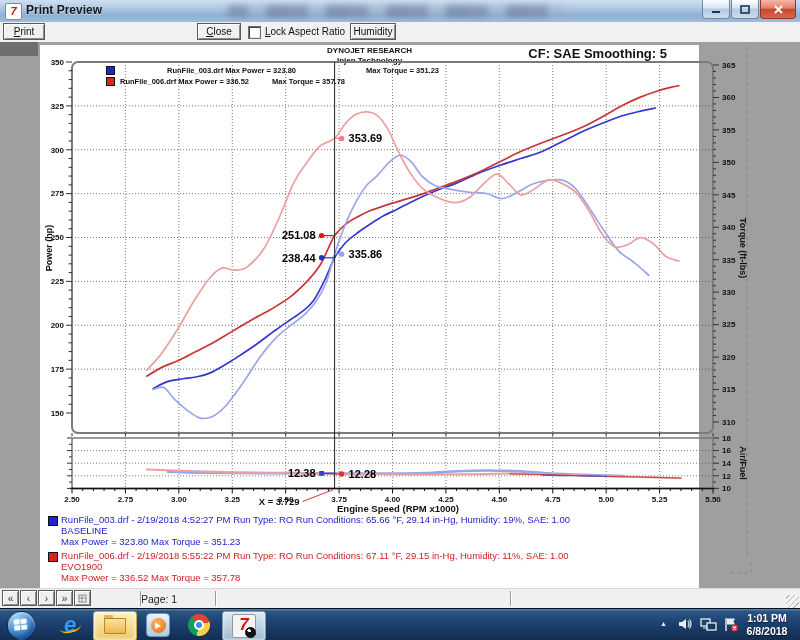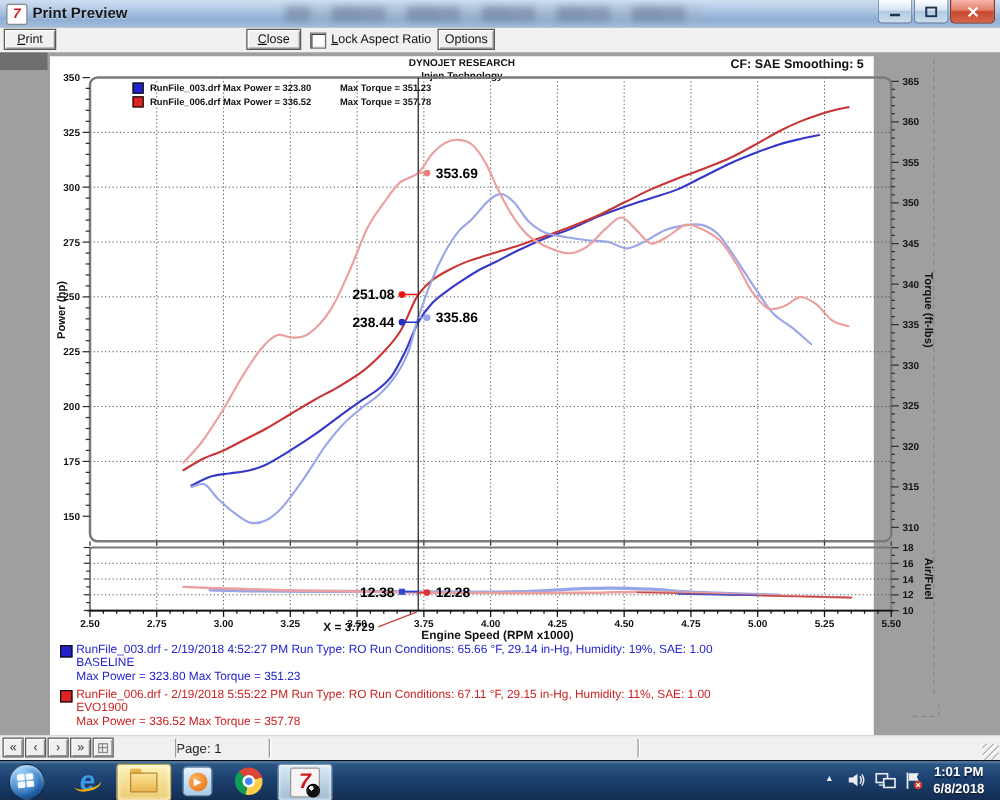--- a/index.html
+++ b/index.html
@@ -39,21 +39,21 @@
   .cb-label{position:absolute;left:265px;top:4px;font-size:10px;color:#111;}
 
   
   .workspace{position:absolute;left:0;top:42px;width:800px;height:546px;background:#9f9f9f;}
   .ws-corner{position:absolute;left:0;top:0;width:38px;height:14px;background:#6e6e6e;}
   .page{position:absolute;left:40px;top:3px;width:659px;height:543px;background:#ffffff;}
   .hdr-company{position:absolute;left:0;right:0;top:1px;text-align:center;
     font-size:8px;font-weight:bold;color:#111;}
   .hdr-sub{position:absolute;left:0;right:0;top:11px;text-align:center;
     font-size:8px;font-weight:bold;color:#111;}
-  .hdr-cf{position:absolute;right:8px;top:1px;font-size:10px;font-weight:bold;color:#111;}
+  .hdr-cf{position:absolute;right:32px;top:1px;font-size:13px;font-weight:bold;color:#111;}
   #chart-svg{position:absolute;left:0;top:0;}
 
   .legend-row{position:absolute;left:66px;height:10px;display:flex;align-items:center;}
   .legend-swatch{width:7px;height:7px;border:1px solid #111;margin-right:5px;flex:none;}
   .legend-label{font-size:7.5px;font-weight:bold;color:#111;width:152px;flex:none;}
   .legend-torque{font-size:7.5px;font-weight:bold;color:#111;}
 
   .footer-run{position:absolute;left:8px;font-size:9.5px;line-height:11px;}
   .footer-swatch{position:absolute;left:0;top:2px;width:8px;height:8px;border:1px solid #111;}
   .footer-lines{margin-left:13px;}
@@ -134,21 +134,21 @@
 </div>
 
 <div class="toolbar">
   <button class="tbtn" style="left:3px;width:42px;"><u>P</u>rint</button>
   <button class="tbtn" style="left:49px;width:42px;" aria-disabled="true">Prev</button>
   <button class="tbtn" style="left:95px;width:42px;" aria-disabled="true">Next</button>
   <button class="tbtn" style="left:141px;width:52px;" aria-disabled="true">Zoom <u>O</u>ut</button>
   <button class="tbtn" style="left:197px;width:44px;"><u>C</u>lose</button>
   <span class="cb-box"></span>
   <span class="cb-label"><u>L</u>ock Aspect Ratio</span>
-  <button class="tbtn" style="left:350px;width:46px;">Options</button>
+  <button class="tbtn" style="left:350px;width:46px;">Humidity</button>
 </div>
 
 <div class="workspace">
   <div class="ws-corner"></div>
   <div class="page">
     <div class="hdr-company">DYNOJET RESEARCH</div>
     <div class="hdr-sub">Injen Technology</div>
     <div class="hdr-cf">CF: SAE  Smoothing: 5</div>
 
     <svg id="chart-svg" width="717" height="543">
@@ -454,21 +454,21 @@
         <rect x="279.19633333333337" y="426.00600000000003" width="4.8" height="4.8" fill="#3344cc"></rect>
         <text font-family="&quot;Liberation Sans&quot;,sans-serif" font-weight="bold" fill="#000" x="275.59633333333335" y="432.206" font-size="11" text-anchor="end">12.38</text>
         <line x1="294.59633333333335" y1="429.036" x2="301.59633333333335" y2="429.036" stroke="#dd3333" stroke-width="1.2"></line>
         <circle cx="301.59633333333335" cy="429.036" r="2.7" fill="#dd3333"></circle>
         <text font-family="&quot;Liberation Sans&quot;,sans-serif" font-weight="bold" fill="#000" x="308.59633333333335" y="432.836" font-size="11" text-anchor="start">12.28</text>
         <line x1="707" y1="2" x2="707" y2="513" stroke="#888" stroke-width="1" stroke-dasharray="4 3"></line>
         <line x1="690" y1="528" x2="712" y2="528" stroke="#888" stroke-width="1" stroke-dasharray="4 3"></line>
         <line x1="711" y1="518" x2="711" y2="528" stroke="#888" stroke-width="1" stroke-dasharray="3 3"></line>
       </svg>
 
-    <div class="legend-row" style="top:20px;">
+    <div class="legend-row" style="top:20px;gap:47px;">
       <span class="legend-swatch" style="background: rgb(34, 34, 204);"></span>
       <span class="legend-label">RunFile_003.drf Max Power = 323.80</span>
       <span class="legend-torque">Max Torque = 351.23</span>
     </div>
     <div class="legend-row" style="top:31px;">
       <span class="legend-swatch" style="background: rgb(221, 34, 34);"></span>
       <span class="legend-label">RunFile_006.drf Max Power = 336.52</span>
       <span class="legend-torque">Max Torque = 357.78</span>
     </div>
 

